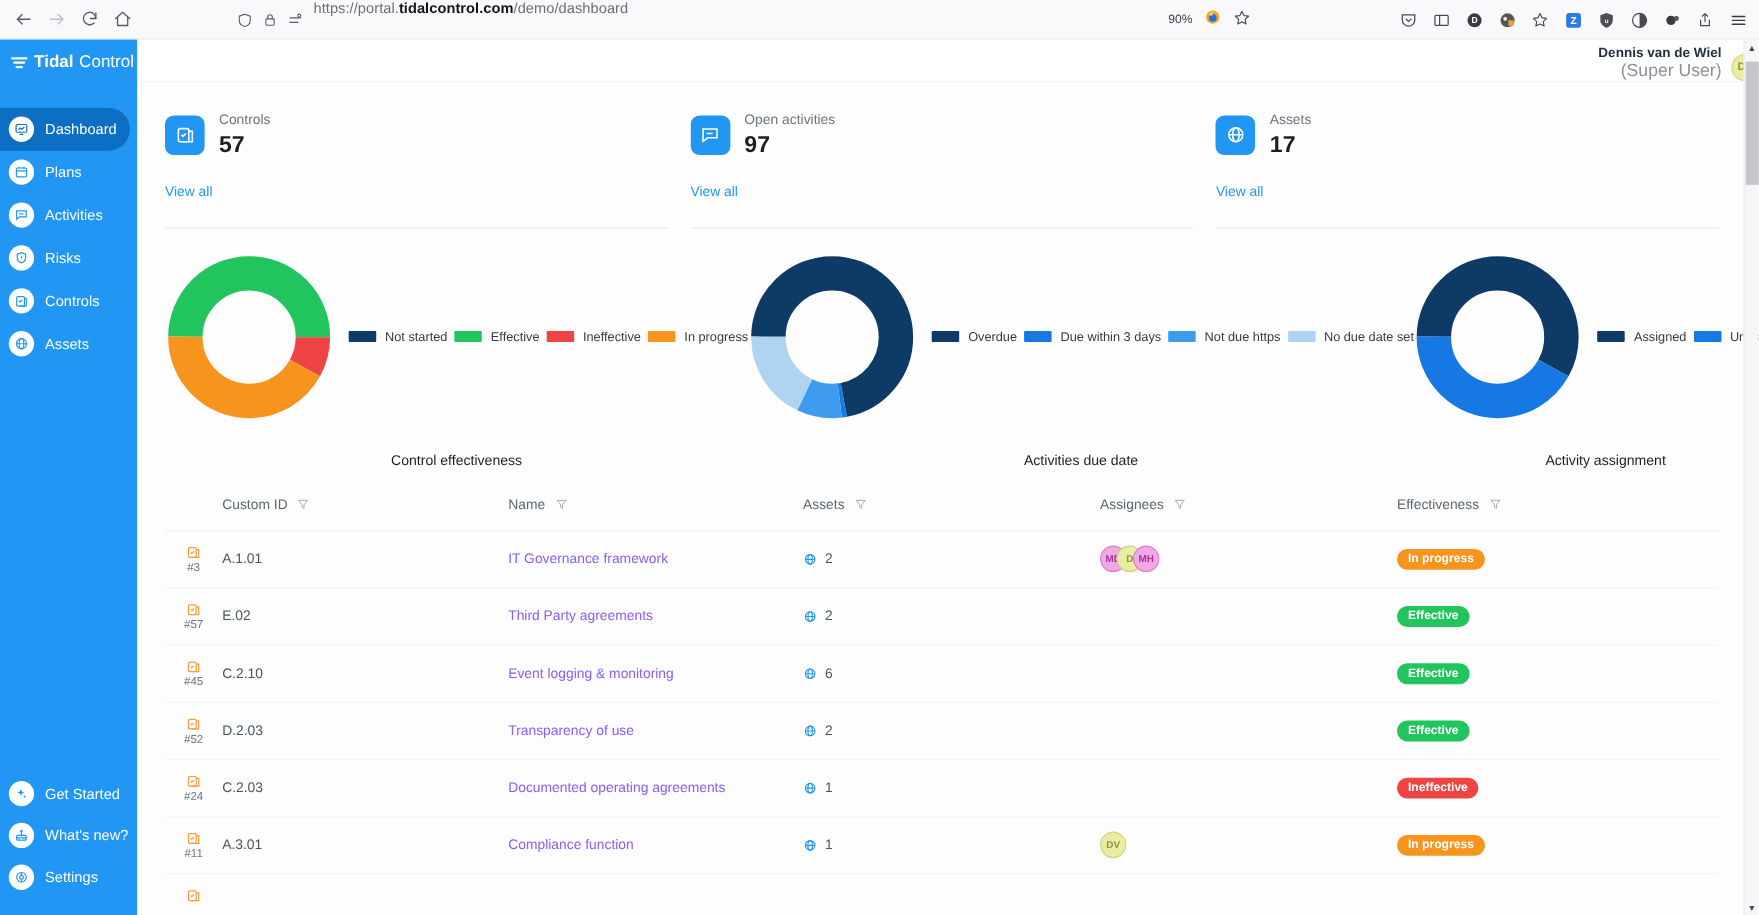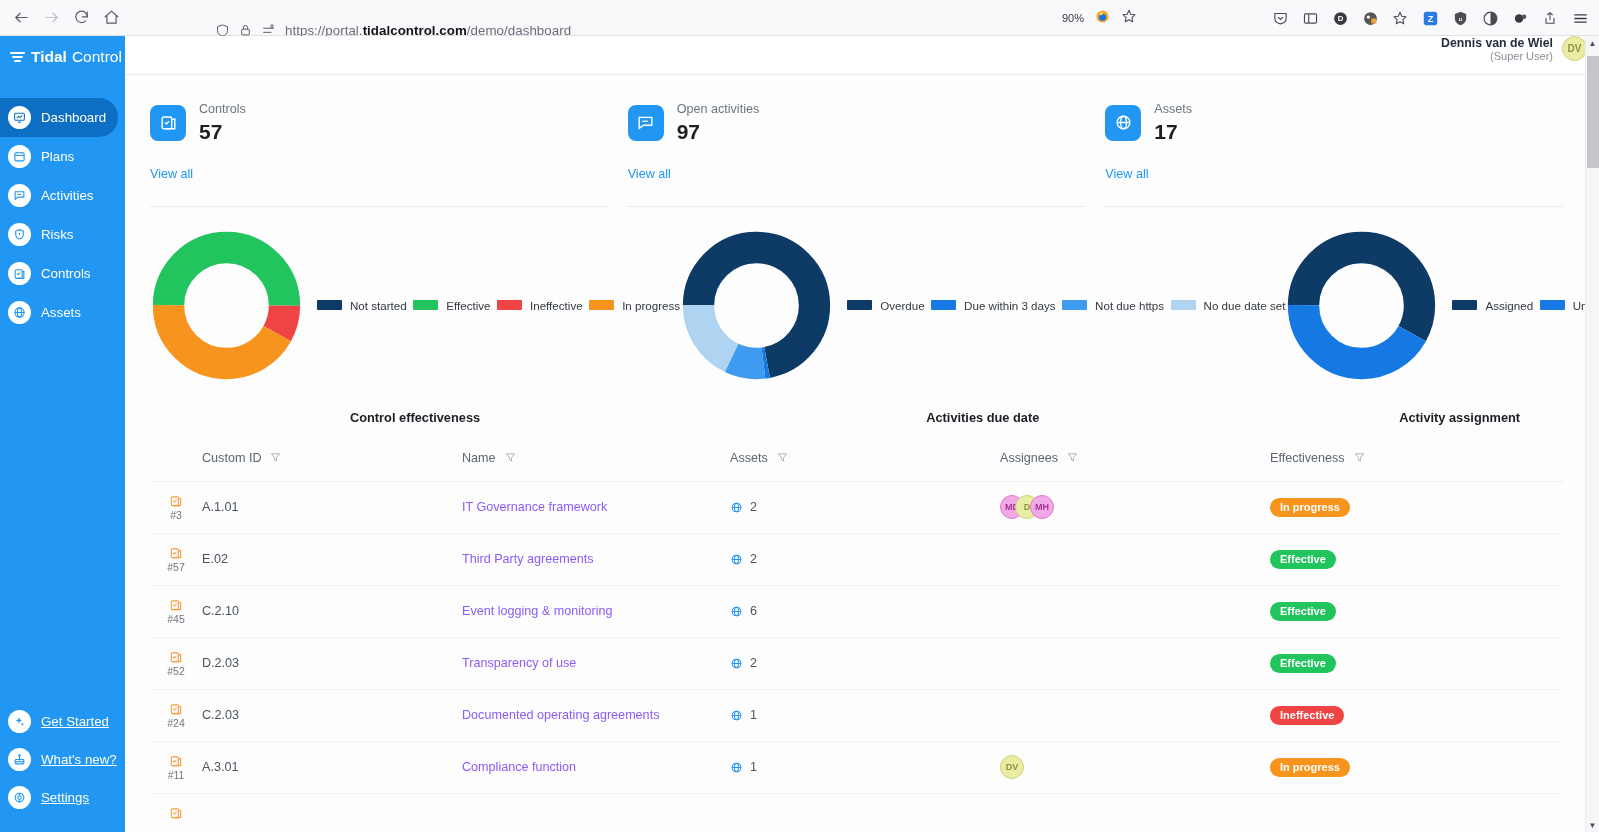--- a/index.html
+++ b/index.html
@@ -21,22 +21,22 @@
   .nav-btns { display: flex; align-items: center; padding-left: 6px; }
   .nav-btn {
     width: 30px; height: 28px;
     display: flex; align-items: center; justify-content: center;
     color: #5b5b66;
   }
   .nav-btn.disabled { color: #bfbfc8; }
   .nav-btn svg { display: block; }
 
   .url-zone {
-    position: absolute; left: 215px; top: 12px; height: 36px;
-    display: flex; align-items: center; gap: 9px;
+    position: absolute; left: 215px; top: 0; height: 36px;
+    display: flex; gap: 9px;
   }
   .url-ico { color: #5b5b66; display: flex; align-items: center; }
   .url-text {
     font-size: 13.3px; color: #6d6d78; letter-spacing: .05px;
     white-space: nowrap;
   }
   .url-text b { color: #15141a; font-weight: 600; }
 
   .zoom-zone {
     position: absolute; left: 1062px; top: 0; height: 36px;
@@ -100,38 +100,38 @@
     flex: 0 0 23px;
   }
   .nav-item.active .nav-ico { color: #0d6fc4; }
   .nav-ico svg { display: block; }
   .nav-label { white-space: nowrap; }
 
   .nav-bottom {
     margin-top: auto; margin-bottom: 16px;
     display: flex; flex-direction: column; gap: 0;
   }
-  .nav-bottom .nav-item { height: 38px; text-decoration: underline; }
+  .nav-bottom .nav-item { height: 38px; }
 
   
   .main {
     flex: 1; display: flex; flex-direction: column;
     background: #ffffff; position: relative; overflow: hidden;
   }
 
   .topbar {
     height: 39px; flex: 0 0 39px;
-    display: flex; align-items: flex-start; justify-content: flex-end;
-    padding-right: 12px; gap: 9px;
+    display: flex; align-items: flex-end; justify-content: flex-end;
+    gap: 9px;
     border-bottom: 1px solid #eceef0;
     background: #fff;
   }
   .user-block { text-align: right; line-height: 1.15; }
   .user-name { font-size: 12.3px; color: #1f2d3d; font-weight: 600; }
-  .user-role { font-size: 11px; color: #8a9099; }
+  .user-role { font-size: 16px; color: #8a9099; }
   .avatar-lg {
     width: 25px; height: 25px; border-radius: 50%;
     background: #e9eda3; border: 1px solid #cfd37e;
     color: #8f9440; font-size: 10px; font-weight: 600;
     display: flex; align-items: center; justify-content: center;
   }
 
   .content {
     flex: 1; overflow: hidden; position: relative;
     background: #fdfdfe;
@@ -171,21 +171,21 @@
   .chart-row {
     display: flex; align-items: center; justify-content: center;
     gap: 14px; width: 100%;
   }
   .donut { width: 153px; height: 153px; flex: 0 0 153px; }
   .legend { display: flex; flex-direction: row; gap: 6.5px; }
   .legend-item { display: flex; align-items: center; gap: 8px; }
   .legend-swatch { width: 25px; height: 10px; border-radius: 1px; flex: 0 0 25px; }
   .legend-label { font-size: 11.6px; color: #333a40; white-space: nowrap; }
   .chart-title {
-    margin-top: 28px; font-size: 12.8px; color: #1b1f23; font-weight: 700;
+    margin-top: 28px; font-size: 12.8px; color: #1b1f23; font-weight: 400;
   }
 
   
   .table-wrap { padding: 26px 36px 0 25px; }
   table.grid { width: 100%; border-collapse: collapse; table-layout: fixed; }
   table.grid th {
     text-align: left; font-weight: 400;
     font-size: 12.6px; color: #5a6672;
     padding: 0 0 16px 0;
     border-bottom: 1px solid #edeff1;

